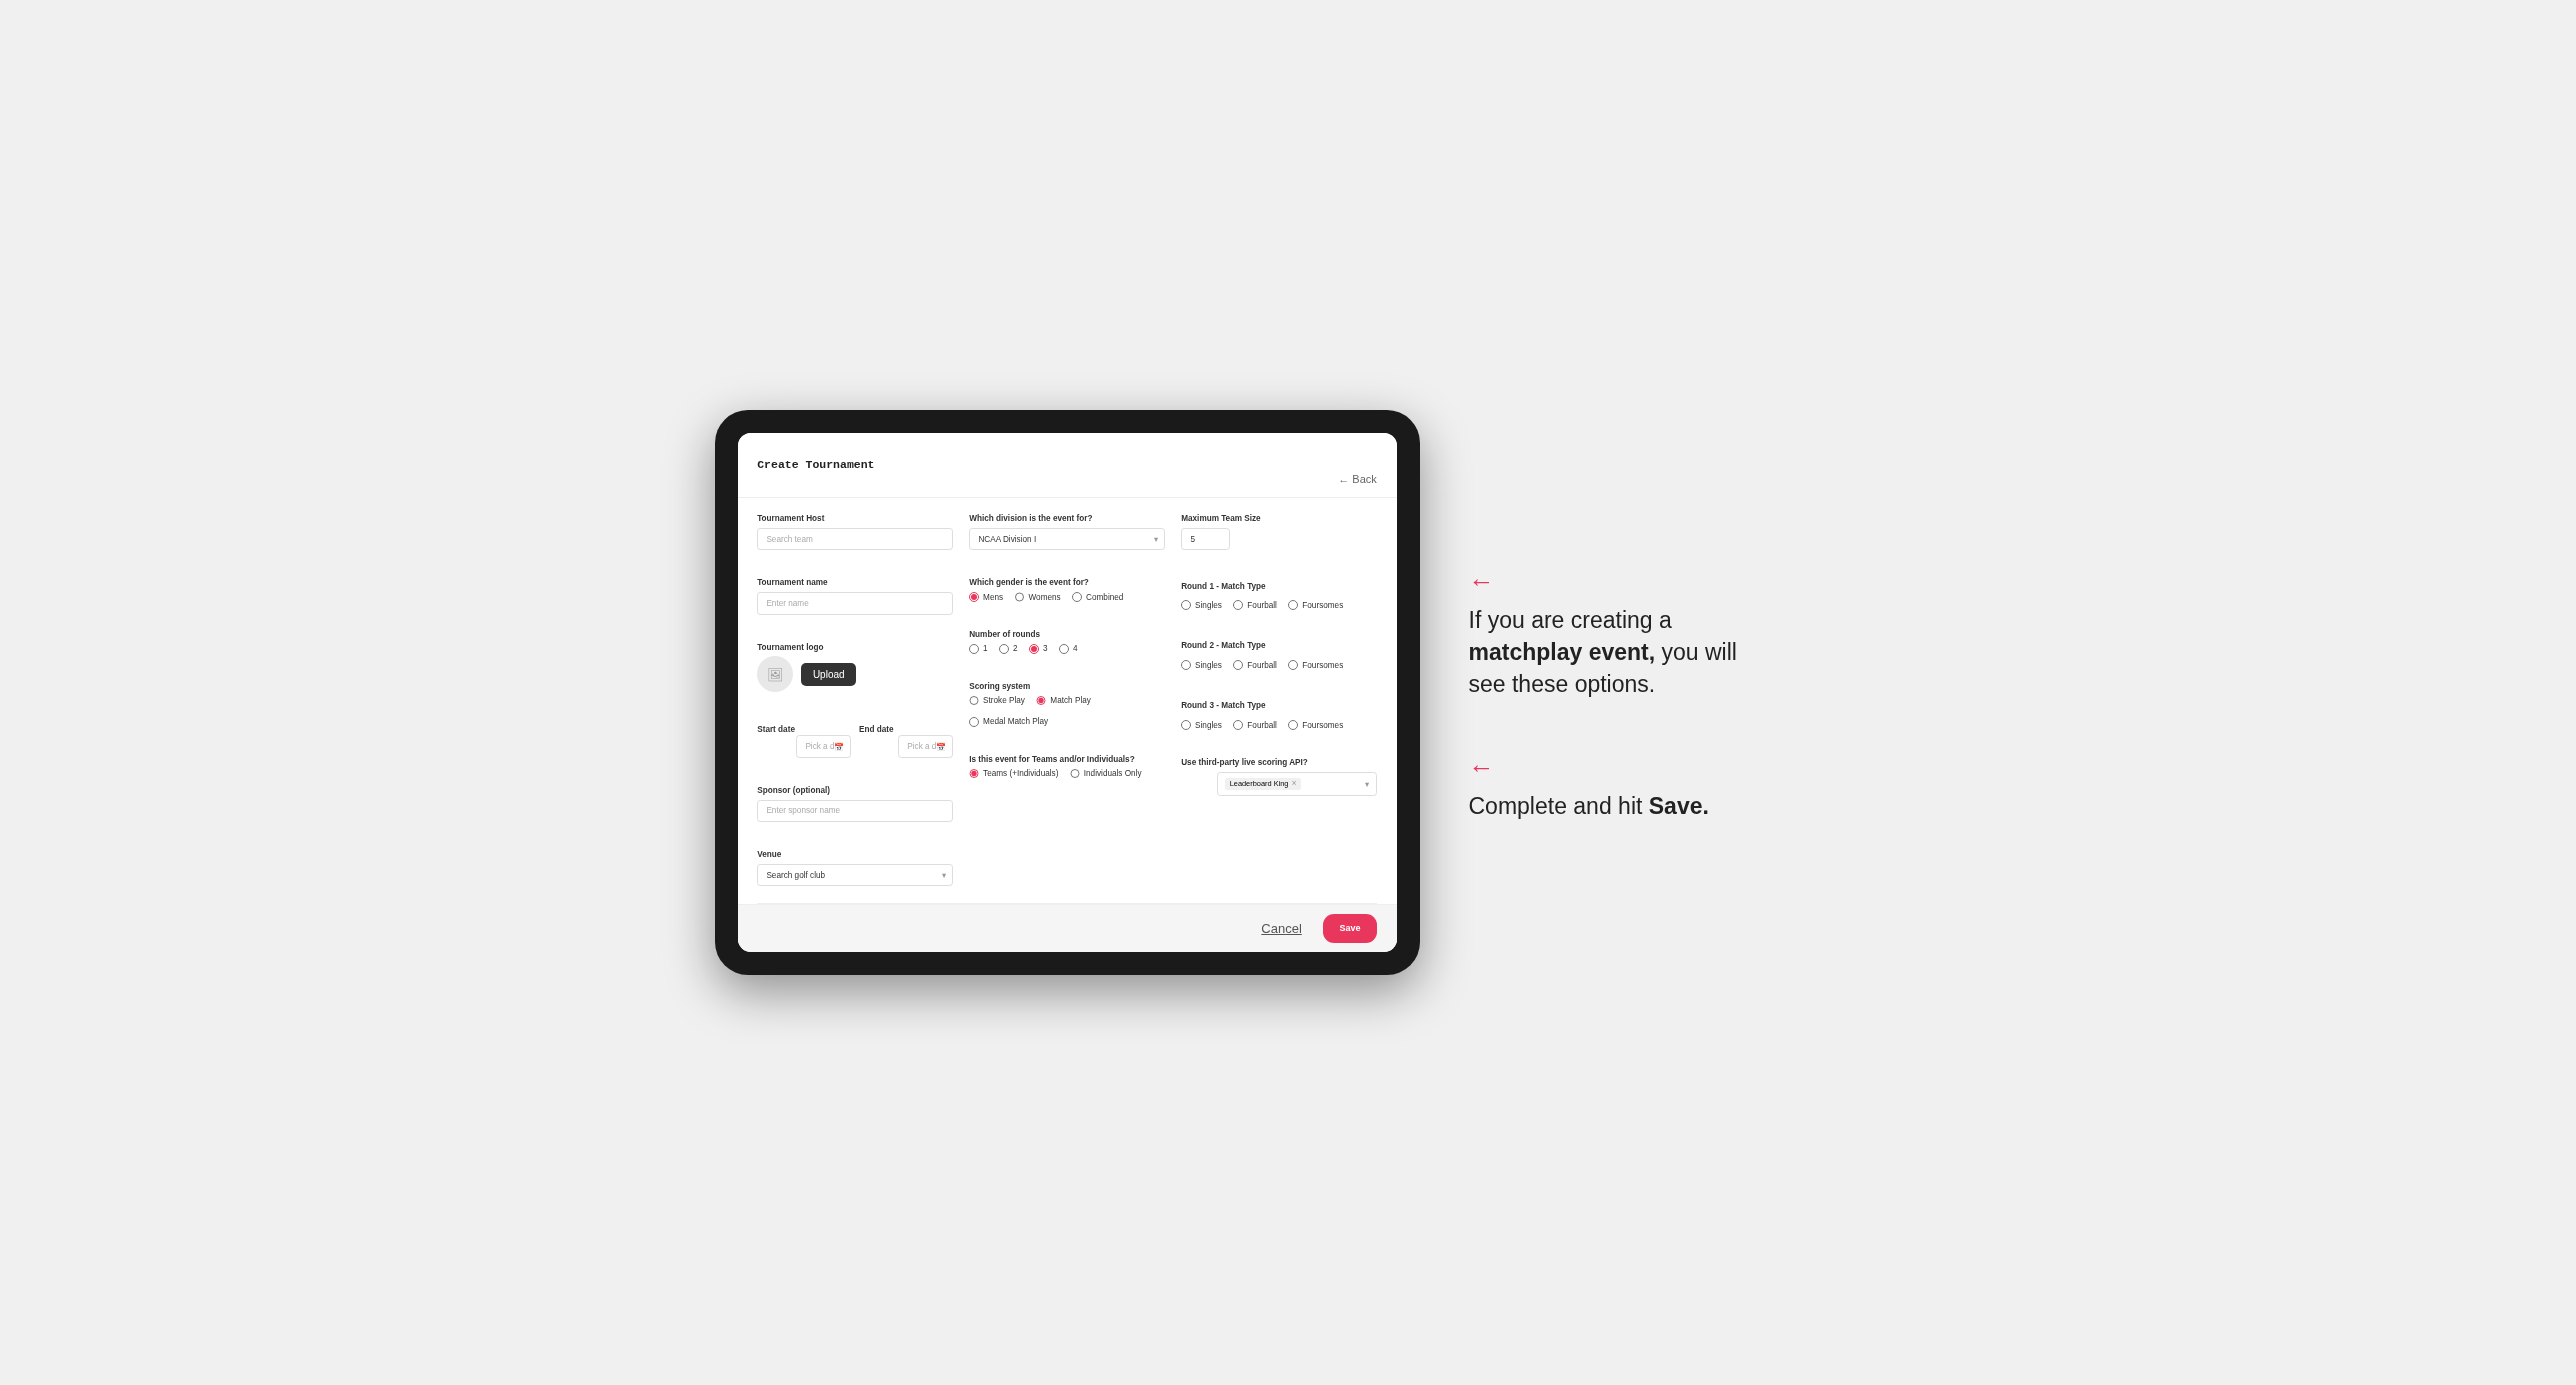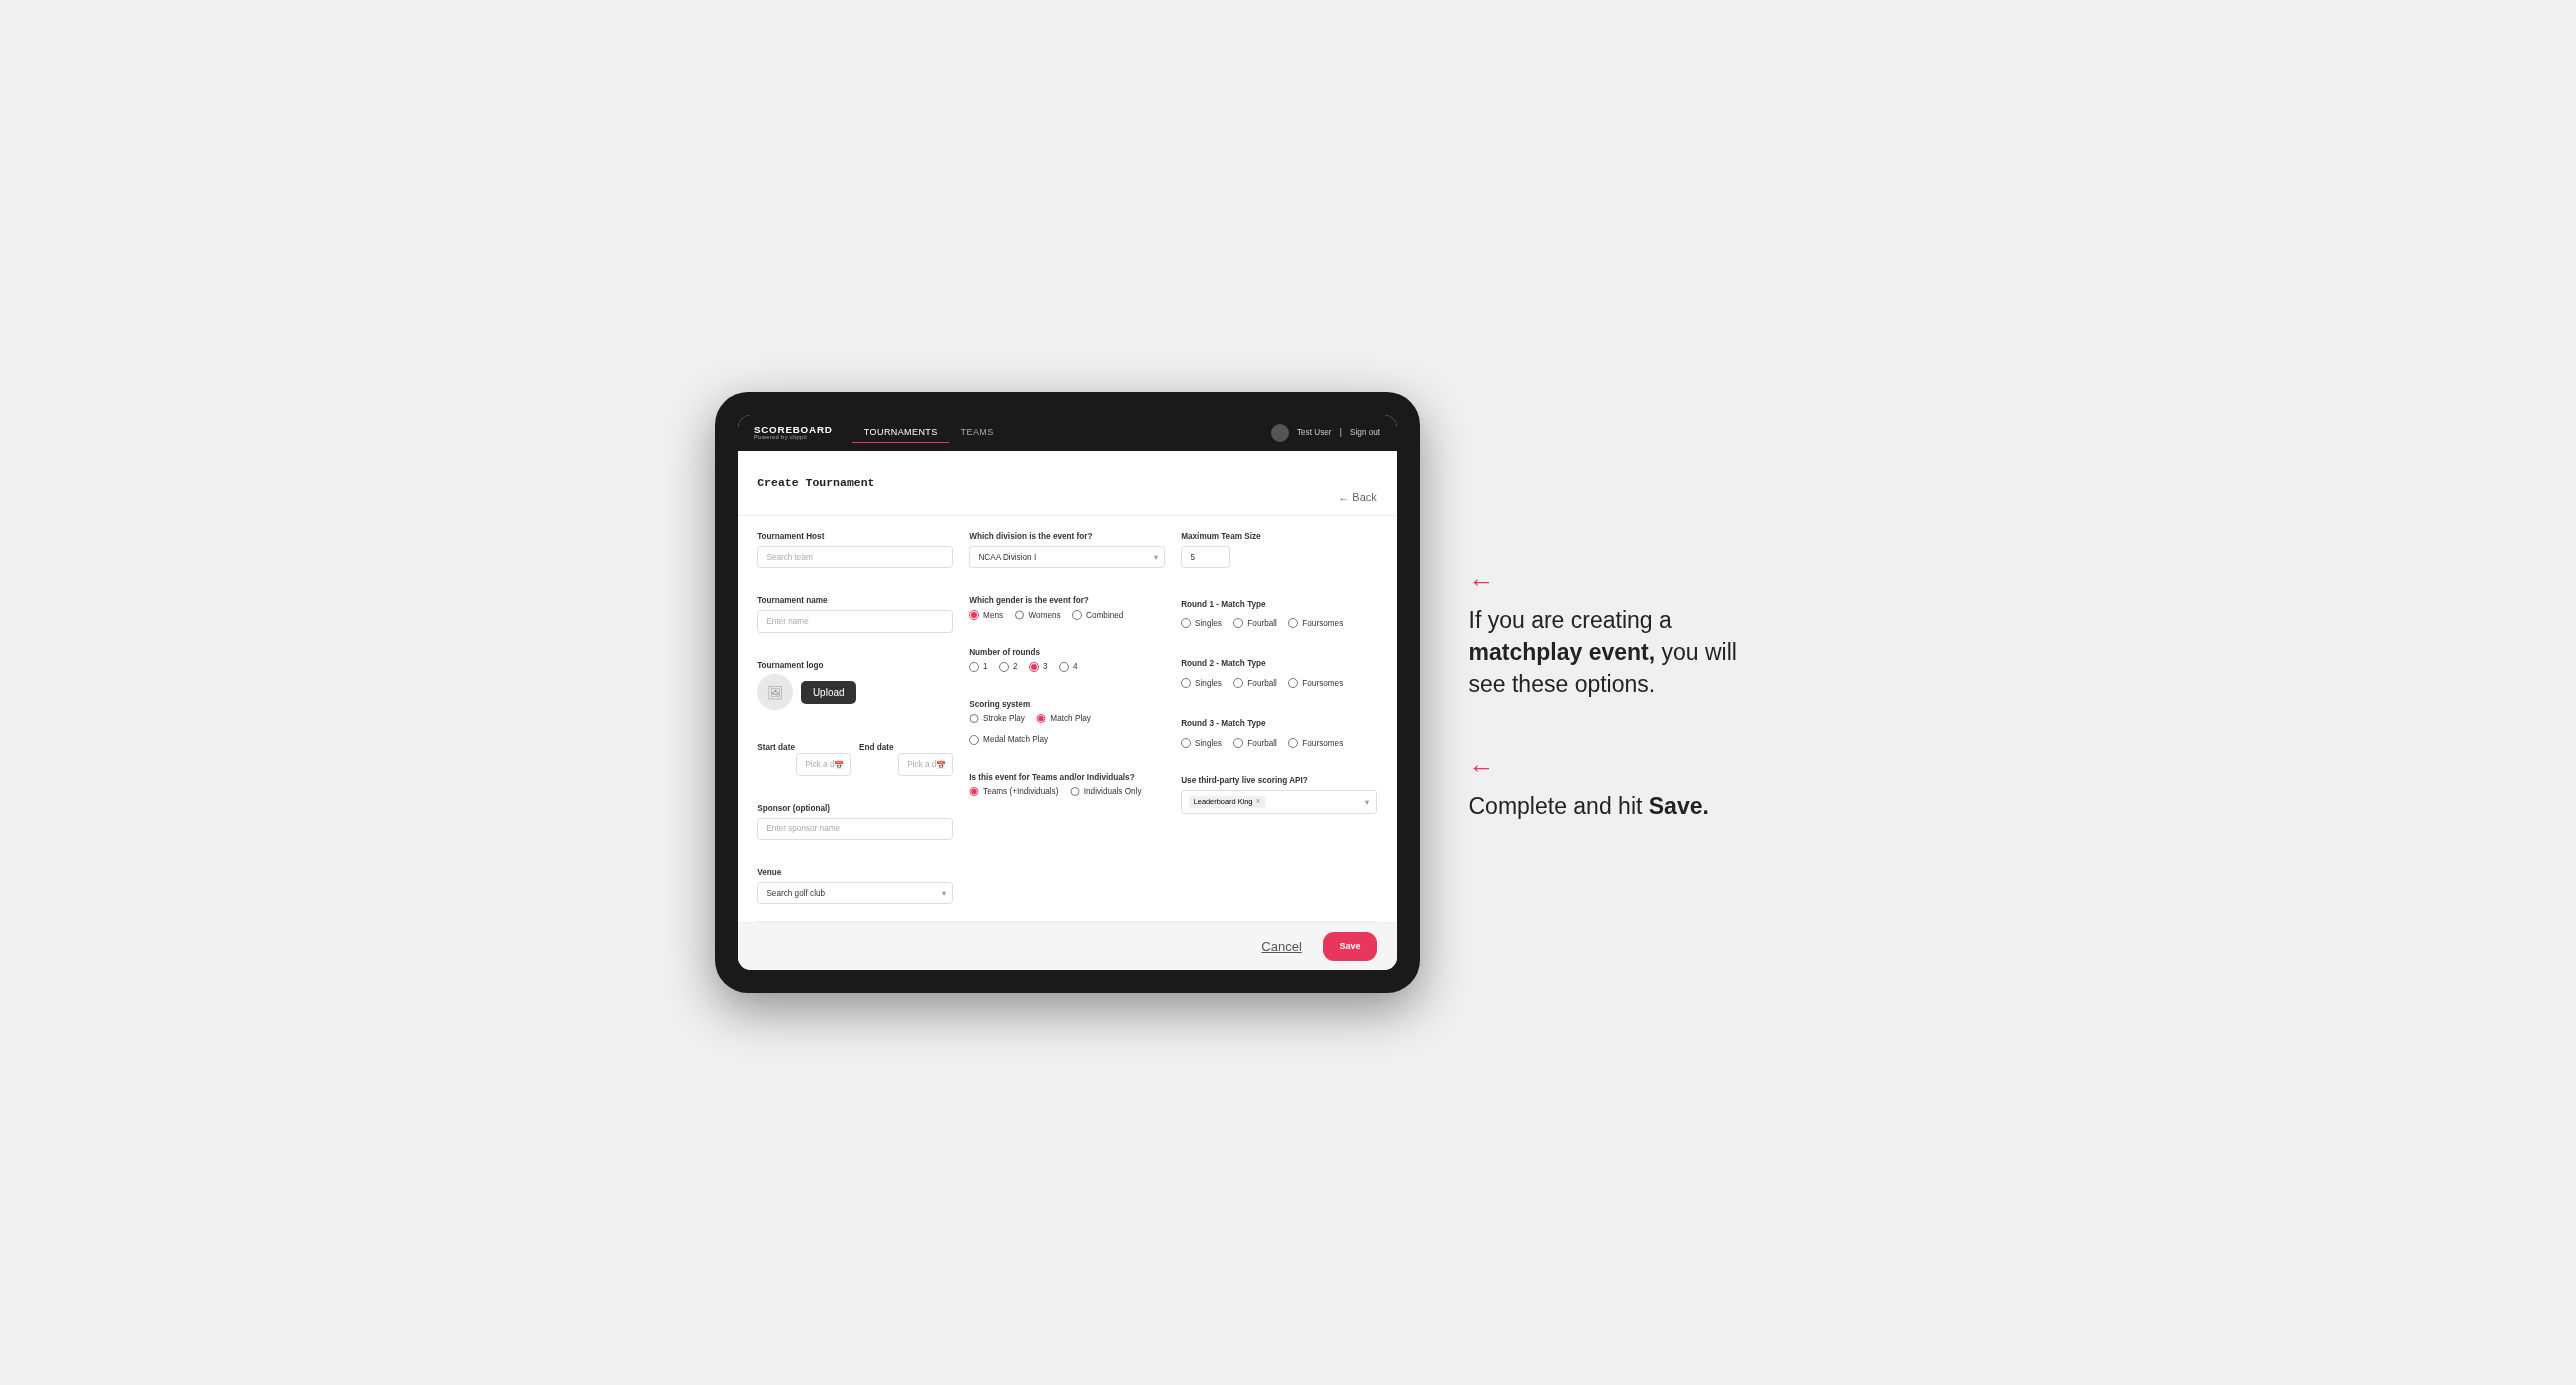--- a/index.html
+++ b/index.html
@@ -295,20 +295,21 @@
     
     .api-select-wrapper {
       position: relative;
       border: 0.8px solid #ddd;
       border-radius: 3.3px;
       padding: 4.9px 6.6px;
       display: flex;
       align-items: center;
       justify-content: space-between;
       background: #fff;
+      margin-left: 36px;
     }
 
     .api-tag {
       background: #f0f0f0;
       border-radius: 2.5px;
       padding: 1.6px 4.9px;
       font-size: 7.4px;
       display: flex;
       align-items: center;
       gap: 3.3px;
@@ -389,36 +390,20 @@
     }
   </style>
 </head>
 <body>
 
 <div class="outer-wrapper">
 
   <div class="tablet-frame">
     <div class="tablet-screen">
 
-      <div class="nav-bar">
-        <div class="nav-logo">
-          <span class="logo-main">SCOREBOARD</span>
-          <span class="logo-sub">Powered by clippit</span>
-        </div>
-        <div class="nav-tabs">
-          <div class="nav-tab active">TOURNAMENTS</div>
-          <div class="nav-tab">TEAMS</div>
-        </div>
-        <div class="nav-right">
-          <div class="nav-avatar"></div>
-          <span class="nav-user-text">Test User</span>
-          <span class="nav-user-text">|</span>
-          <span class="nav-signout">Sign out</span>
-        </div>
-      </div>
 
       <div class="page-header">
         <span class="page-title">Create Tournament</span>
         <span class="back-link">← Back</span>
       </div>
 
       <div class="form-area">
 
         <div class="form-column">
           <div class="form-group">

